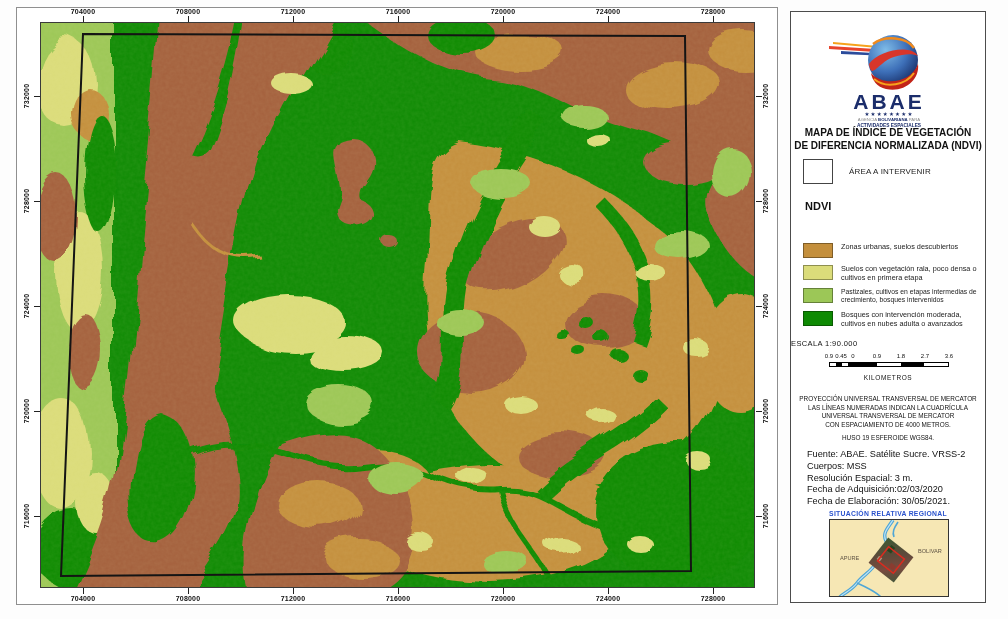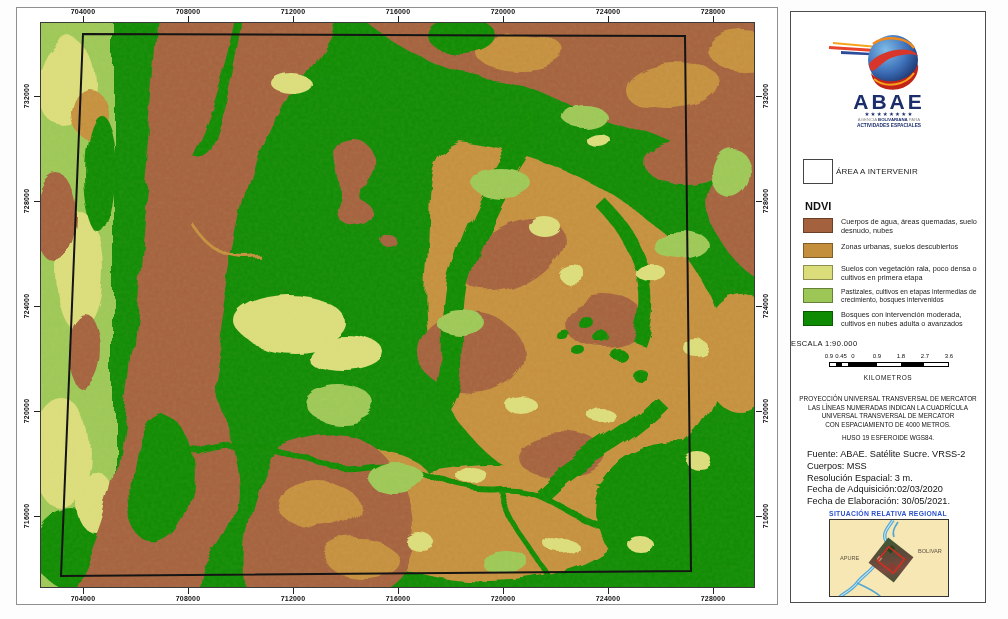--- a/index.html
+++ b/index.html
@@ -16,21 +16,21 @@
   .tick.v{width:1px;height:6px;}
   .tick.h{width:6px;height:1px;}
   .ticklab{position:absolute;width:44px;height:10px;font-size:7px;font-weight:600;color:#111;
            text-align:center;line-height:10px;letter-spacing:.2px;}
   .ticklab.rot{transform:rotate(-90deg);}
   
   .panel{position:absolute;left:790px;top:11px;width:196px;height:592px;background:#fff;
          border:1.5px solid #4c4c4c;}
   .panel .abs{position:absolute;}
   .title{left:0;top:114px;width:100%;text-align:center;font-size:10px;font-weight:bold;line-height:1.3;color:#111;}
-  .arearow{left:12px;top:147px;display:flex;align-items:center;gap:3px;}
+  .arearow{left:12px;top:147px;display:flex;align-items:center;gap:16px;}
   .areasw{width:30px;height:25px;background:#fff;border:1.2px solid #444;}
   .arealab{font-size:8px;color:#222;letter-spacing:.2px;}
   .ndvihead{left:14px;top:188px;font-size:11px;font-weight:bold;color:#111;}
   .lrow{left:12px;display:flex;gap:8px;align-items:flex-start;}
   .lsw{width:30px;height:15px;flex:0 0 30px;border:1px solid rgba(0,0,0,.35);}
   .llab{width:138px;font-size:7.3px;line-height:1.18;color:#222;}
   .llab.small{font-size:6.8px;}
   .sw-water{background:var(--water_burned);} .sw-urban{background:var(--urban_bare);}
   .sw-sparse{background:var(--sparse_veg);} .sw-pasture{background:var(--pasture);}
   .sw-forest{background:var(--forest);}
@@ -238,33 +238,31 @@
       </g>
       <text x="68" y="89" text-anchor="middle" font-size="21" font-weight="bold" letter-spacing="3" style="fill:var(--navy)">ABAE</text>
       <text x="68" y="95.5" text-anchor="middle" font-size="5.5" letter-spacing="1.2" style="fill:var(--navy)">★★★★★★★★</text>
       <text x="68" y="101" text-anchor="middle" font-size="4.3">
         <tspan fill="#8a8a8a">AGENCIA </tspan><tspan font-weight="bold" style="fill:var(--navy)">BOLIVARIANA</tspan><tspan fill="#8a8a8a"> PARA</tspan>
       </text>
       <text x="68" y="106.5" text-anchor="middle" font-size="4.8" font-weight="bold" style="fill:var(--navy)">ACTIVIDADES ESPACIALES</text>
     </svg>
 
     <div class="abs title">
+      <div>MAPA DE ÍNDICE DE VEGETACIÓN</div>
+      <div>DE DIFERENCIA NORMALIZADA (NDVI)</div>
     </div>
 
     <div class="abs arearow">
       <div class="areasw"></div>
       <div class="arealab">ÁREA A INTERVENIR</div>
     </div>
 
     <div class="abs ndvihead">NDVI</div>
 
-    <div class="abs lrow" style="top:206px">
-      <div class="lsw sw-water"></div>
-      <div class="llab">Cuerpos de agua, áreas quemadas, suelo desnudo, nubes</div>
-    </div>
     <div class="abs lrow" style="top:231px">
       <div class="lsw sw-urban"></div>
       <div class="llab">Zonas urbanas, suelos descubiertos</div>
     </div>
     <div class="abs lrow" style="top:253px">
       <div class="lsw sw-sparse"></div>
       <div class="llab">Suelos con vegetación rala, poco densa o cultivos en primera etapa</div>
     </div>
     <div class="abs lrow" style="top:276px">
       <div class="lsw sw-pasture"></div>

